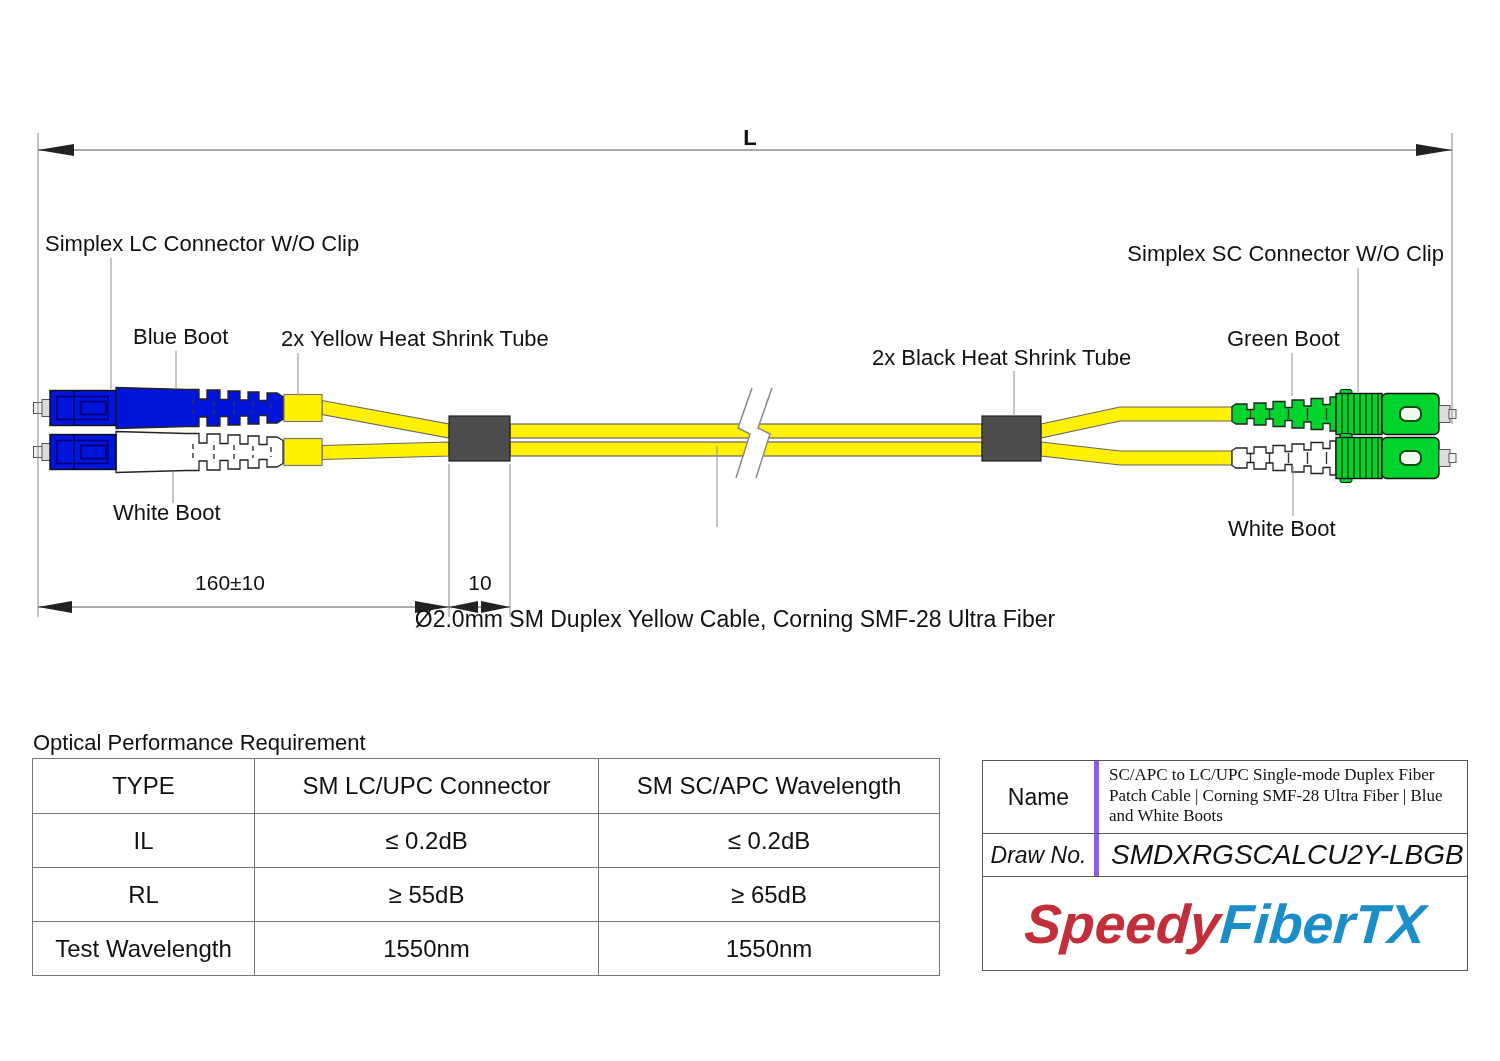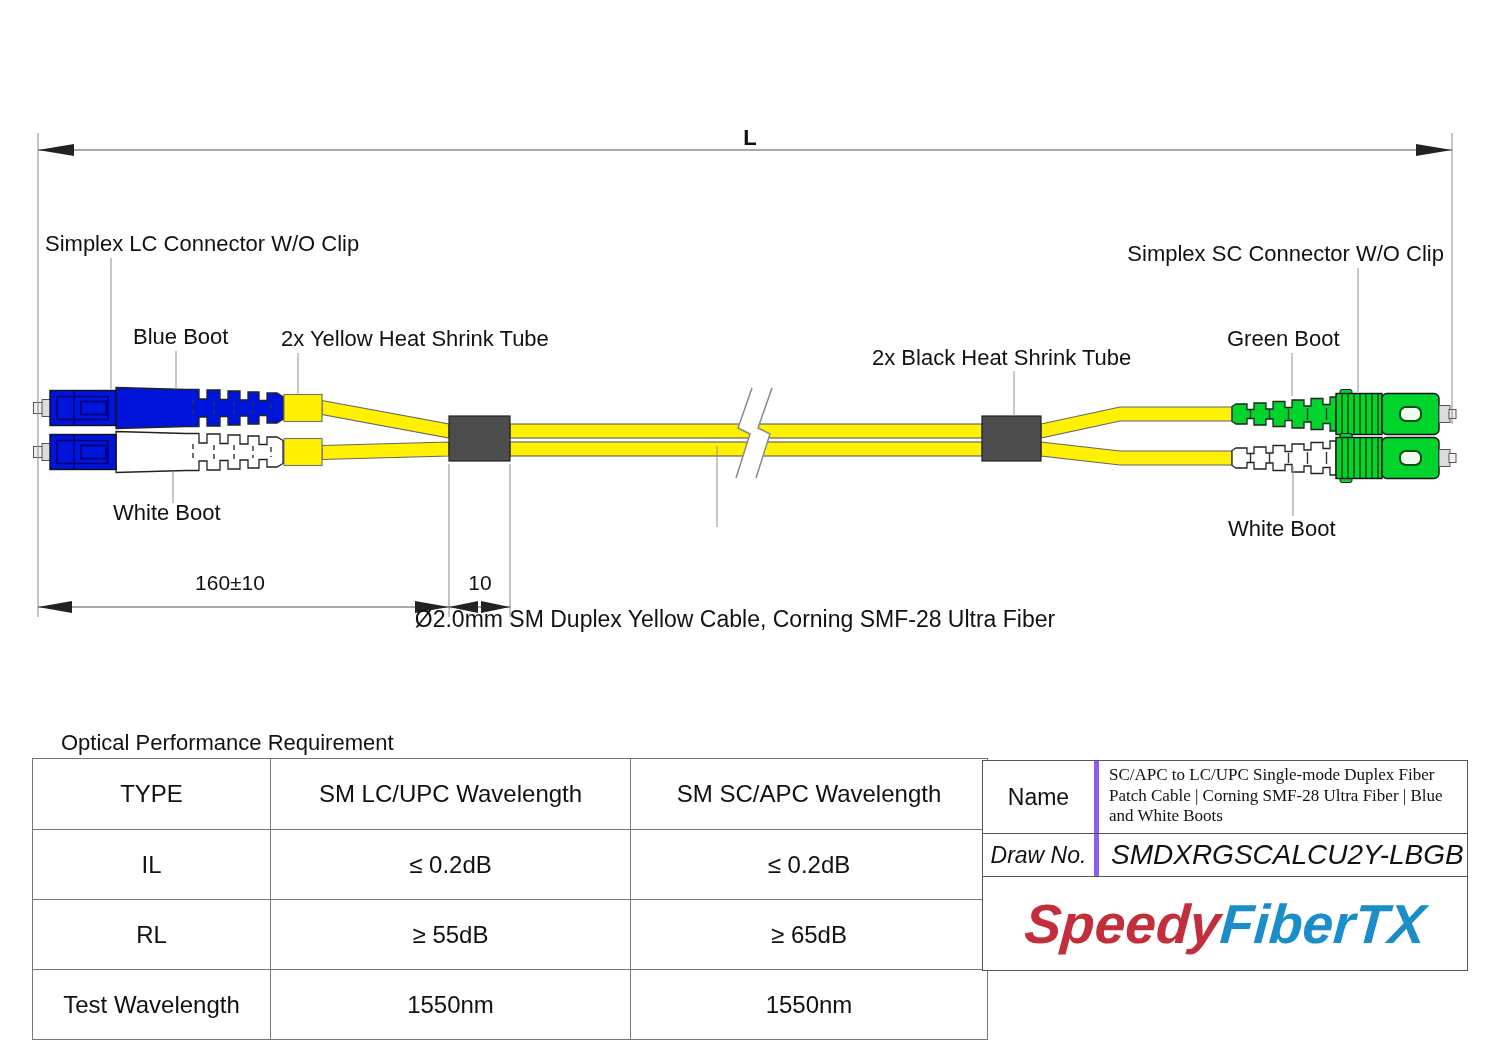--- a/index.html
+++ b/index.html
@@ -6,24 +6,24 @@
   .canvas{position:relative;width:1500px;height:1061px;background:#ffffff;overflow:hidden;
           font-family:"Liberation Sans",sans-serif;color:#111;}
   svg{position:absolute;left:0;top:0;font-family:"Liberation Sans",sans-serif;}
   svg text{fill:#111;}
   .lbl{font-size:22px;}
   .dim{font-size:21px;}
   .note{font-size:23px;}
   .Ldim{font-size:22px;font-weight:bold;}
 
   
-  .perf-title{position:absolute;left:33px;top:730px;font-size:22px;margin-left:28px;}
+  .perf-title{position:absolute;left:33px;top:730px;font-size:22px;}
   table.perf{position:absolute;left:32px;top:758px;border-collapse:collapse;table-layout:fixed;}
   table.perf td{border:1px solid #777;text-align:center;vertical-align:middle;
-                font-size:24px;padding:8px;}
+                font-size:24px;padding:0;}
   .colA{width:221px;} .colB{width:343px;} .colC{width:340px;}
   .rowH td{height:54px;} .rowD td{height:53px;margin-left:36px;}
 
   
   .info-box{position:absolute;left:982px;top:760px;width:486px;border:1px solid #555;
             box-sizing:border-box;background:#fff;}
   .info-row{display:flex;border-bottom:1px solid #555;}
   .name-row{height:72px;}
   .draw-row{height:42px;font-style:italic;}
   .info-label{width:116px;border-right:5px solid #8b5cf6;display:flex;align-items:center;
@@ -163,21 +163,21 @@
     <text class="lbl" x="1228" y="536">White Boot</text>
 
     <text class="note" x="735" y="627" text-anchor="middle">Ø2.0mm SM Duplex Yellow Cable, Corning SMF-28 Ultra Fiber</text>
   </svg>
 
   <div class="perf-title">Optical Performance Requirement</div>
   <table class="perf">
     <tbody>
       <tr class="rowH">
         <td class="colA">TYPE</td>
-        <td class="colB">SM LC/UPC Wavelength</td>
+        <td class="colB">SM LC/UPC Connector</td>
         <td class="colC">SM SC/APC Wavelength</td>
       </tr>
       <tr class="rowD">
         <td>IL</td>
         <td>≤ 0.2dB</td>
         <td>≤ 0.2dB</td>
       </tr>
       <tr class="rowD">
         <td>RL</td>
         <td>≥ 55dB</td>

